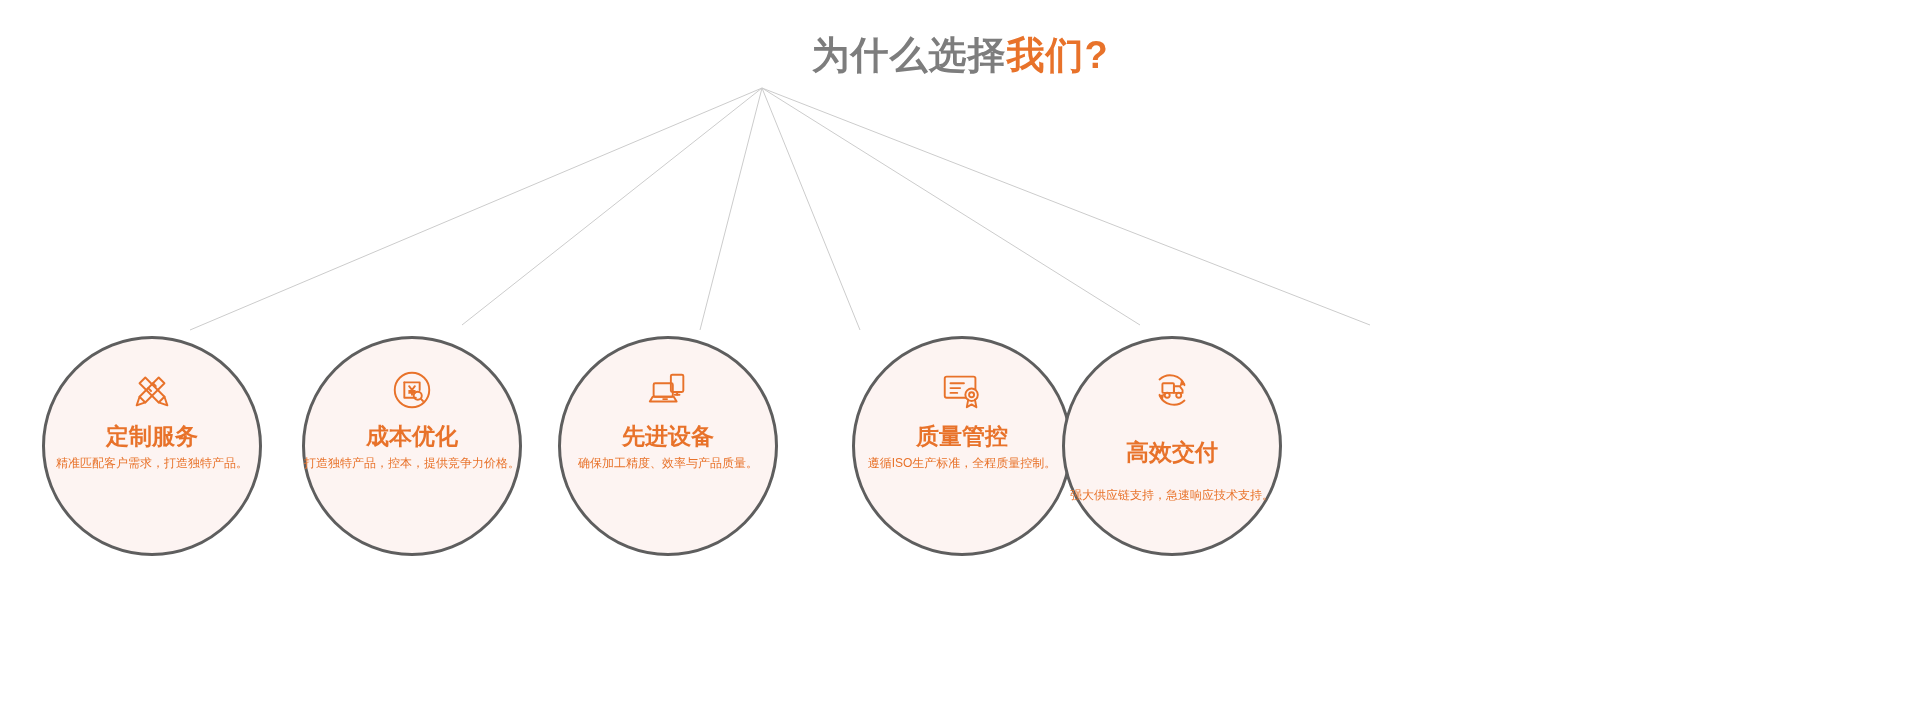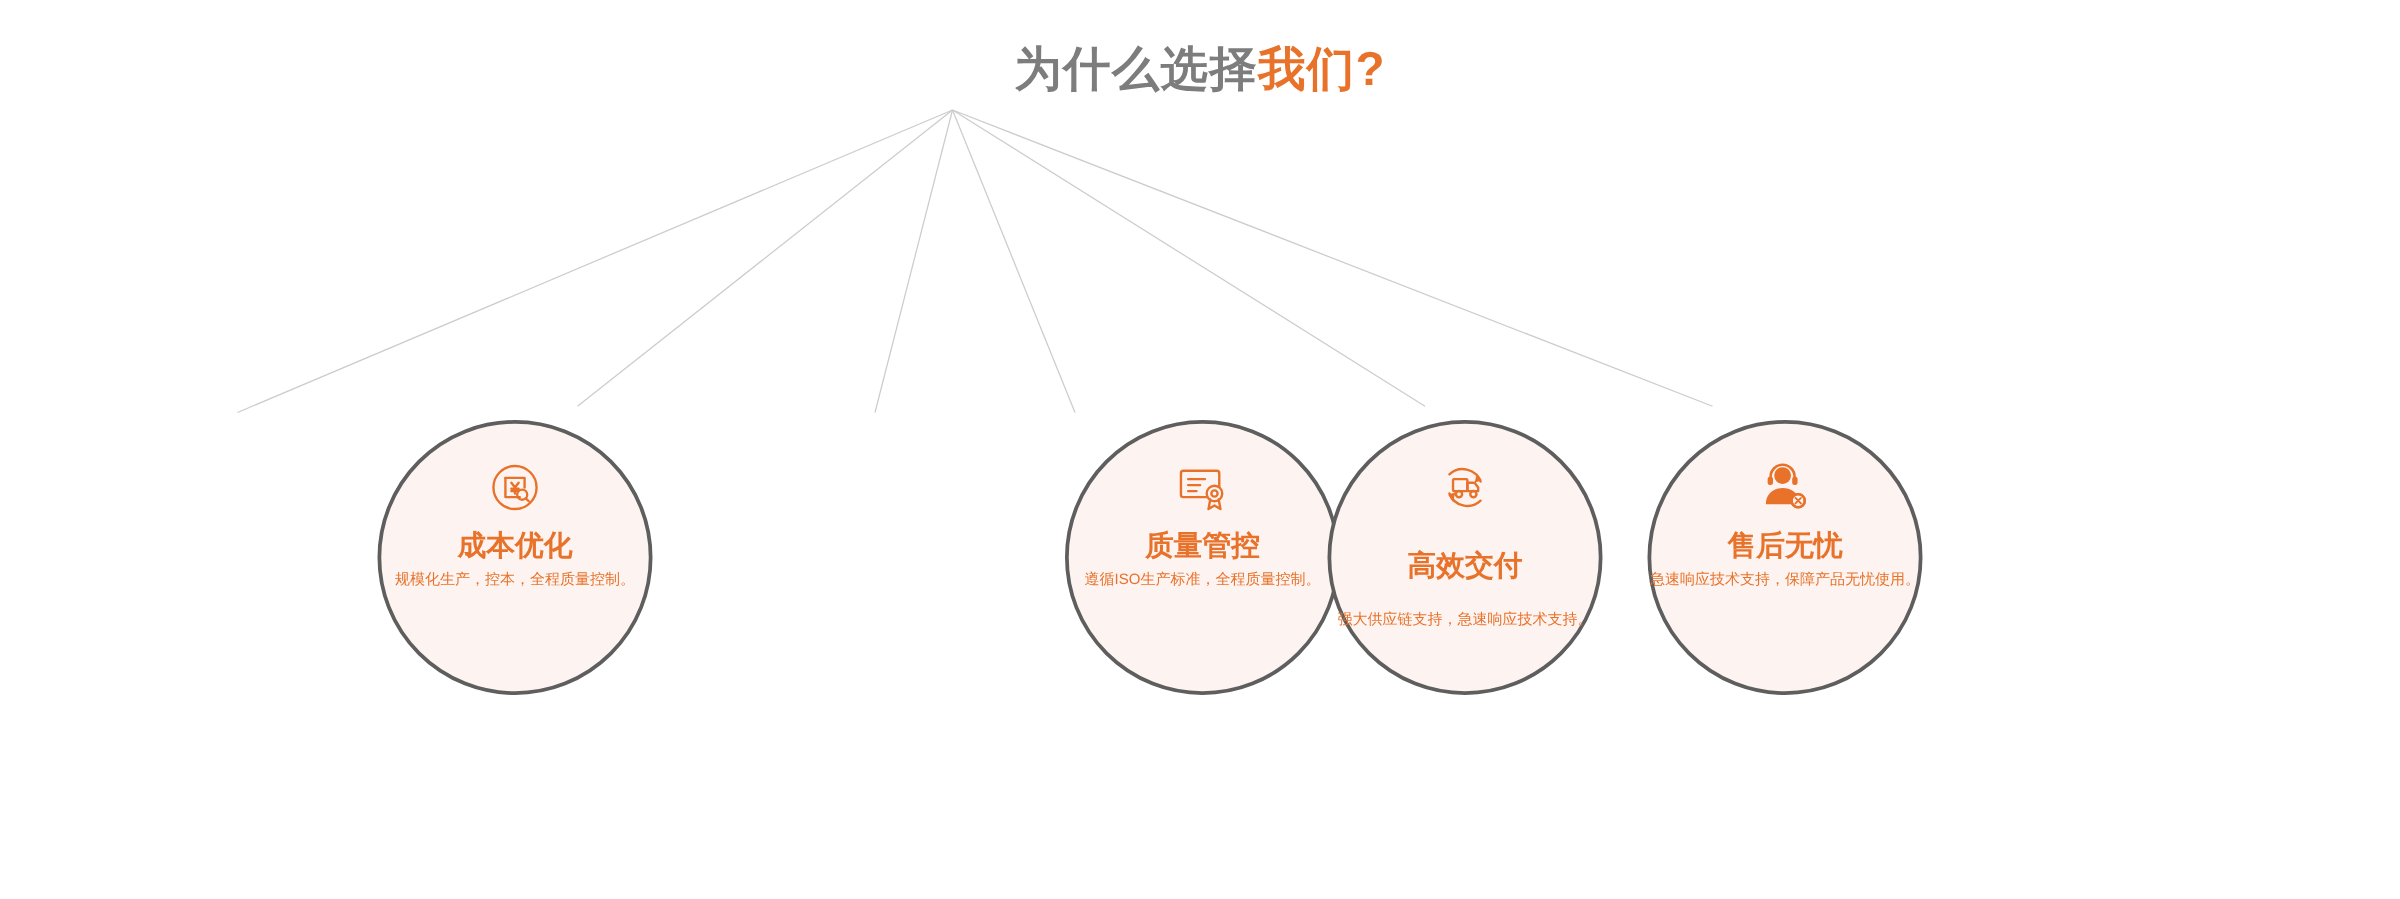--- a/index.html
+++ b/index.html
@@ -95,39 +95,67 @@
 
   <svg id="connectors" viewBox="0 0 1920 719" preserveAspectRatio="none">
       <line x1="762" y1="88" x2="190" y2="330" stroke="#cccccc" stroke-width="1"></line>
       <line x1="762" y1="88" x2="462" y2="325" stroke="#cccccc" stroke-width="1"></line>
       <line x1="762" y1="88" x2="700" y2="330" stroke="#cccccc" stroke-width="1"></line>
       <line x1="762" y1="88" x2="860" y2="330" stroke="#cccccc" stroke-width="1"></line>
       <line x1="762" y1="88" x2="1140" y2="325" stroke="#cccccc" stroke-width="1"></line>
       <line x1="762" y1="88" x2="1370" y2="325" stroke="#cccccc" stroke-width="1"></line>
     </svg>
 
+  <div class="node" style="left: 42px;">
+    <span class="node-icon">
+      <svg viewBox="0 0 48 48" fill="none" stroke="currentColor" stroke-width="2" stroke-linecap="round" stroke-linejoin="round">
+        <path d="M8 40 L11 31 L31 11 L37 17 L17 37 Z"></path>
+        <path d="M11 31 L17 37"></path>
+        <path d="M20 22 L23 25"></path>
+        <path d="M25 17 L28 20"></path>
+        <path d="M40 40 L37 31 L17 11 L11 17 L31 37 Z"></path>
+        <path d="M37 31 L31 37"></path>
+      </svg>
+    </span>
+    <div class="node-title">定制服务</div>
+    <div class="node-desc">精准匹配客户需求，打造独特产品。</div>
+  </div>
 
   <div class="node" style="left: 302px;">
     <span class="node-icon">
       <svg viewBox="0 0 48 48" fill="none" stroke="currentColor" stroke-width="2" stroke-linecap="round" stroke-linejoin="round">
         <circle cx="24" cy="24" r="18"></circle>
         <path d="M16 16 L16 32 L28 32"></path>
         <path d="M16 16 L32 16 L32 24"></path>
         <path d="M21 20 L24 24 L27 20"></path>
         <path d="M24 24 L24 29"></path>
         <path d="M21 25 L27 25"></path>
         <path d="M21 27 L27 27"></path>
         <circle cx="30" cy="30" r="4.2"></circle>
         <path d="M33 33 L35.5 35.5"></path>
       </svg>
     </span>
     <div class="node-title">成本优化</div>
-    <div class="node-desc">规模化生产，控本，全程质量控制。</div>
+    <div class="node-desc">打造独特产品，控本，提供竞争力价格。</div>
   </div>
 
+  <div class="node" style="left: 558px;">
+    <span class="node-icon">
+      <svg viewBox="0 0 48 48" fill="none" stroke="currentColor" stroke-width="2" stroke-linecap="round" stroke-linejoin="round">
+        <rect x="27" y="8" width="13" height="18" rx="1.5"></rect>
+        <path d="M31 29 L36 29"></path>
+        <path d="M33.5 26 L33.5 29"></path>
+        <rect x="9" y="17" width="20" height="14" rx="1.5"></rect>
+        <path d="M5 36 L33 36 L30 31 L8 31 Z"></path>
+        <path d="M19 33.5 L23 33.5"></path>
+      </svg>
+    </span>
+    <div class="node-title">先进设备</div>
+    <div class="node-desc">确保加工精度、效率与产品质量。</div>
+  </div>
 
   <div class="node" style="left: 852px;">
     <span class="node-icon">
       <svg viewBox="0 0 48 48" fill="none" stroke="currentColor" stroke-width="2" stroke-linecap="round" stroke-linejoin="round">
         <rect x="6" y="10" width="32" height="22" rx="2"></rect>
         <path d="M12 17 L26 17"></path>
         <path d="M12 22 L22 22"></path>
         <path d="M12 27 L19 27"></path>
         <circle cx="34" cy="29" r="6.5" fill="#fdf4f2"></circle>
         <path d="M30.5 34 L29 42 L34 39 L39 42 L37.5 34"></path>
@@ -148,30 +176,14 @@
         <rect x="14" y="17" width="12" height="10" rx="1"></rect>
         <path d="M26 20 L32 20 L35 24 L35 27 L26 27 Z"></path>
         <circle cx="19" cy="29.5" r="2.6"></circle>
         <circle cx="31" cy="29.5" r="2.6"></circle>
       </svg>
     </span>
     <div class="node-title">高效交付</div>
     <div class="node-desc">强大供应链支持，急速响应技术支持。</div>
   </div>
 
-  <div class="node" style="left: 1318px;">
-    <span class="node-icon">
-      <svg viewBox="0 0 48 48" fill="none" stroke="currentColor" stroke-width="2" stroke-linecap="round" stroke-linejoin="round">
-        <circle cx="22" cy="14" r="7" fill="currentColor" stroke="none"></circle>
-        <path d="M8 38 C8 29 14.5 24.5 22 24.5 C29.5 24.5 36 29 36 38 Z" fill="currentColor" stroke="none"></path>
-        <path d="M12 15 A10 10 0 0 1 32 15 L32 20" stroke-width="2.2"></path>
-        <rect x="9.5" y="15" width="4.5" height="7" rx="2" fill="currentColor" stroke="none"></rect>
-        <rect x="30" y="15" width="4.5" height="7" rx="2" fill="currentColor" stroke="none"></rect>
-        <circle cx="35" cy="35" r="5.5" fill="#fdf4f2"></circle>
-        <circle cx="35" cy="35" r="5.5"></circle>
-        <path d="M32.7 32.7 L37.3 37.3 M37.3 32.7 L32.7 37.3" stroke-width="1.6"></path>
-      </svg>
-    </span>
-    <div class="node-title">售后无忧</div>
-    <div class="node-desc">急速响应技术支持，保障产品无忧使用。</div>
-  </div>
 
 </div>
 
 </body></html>

